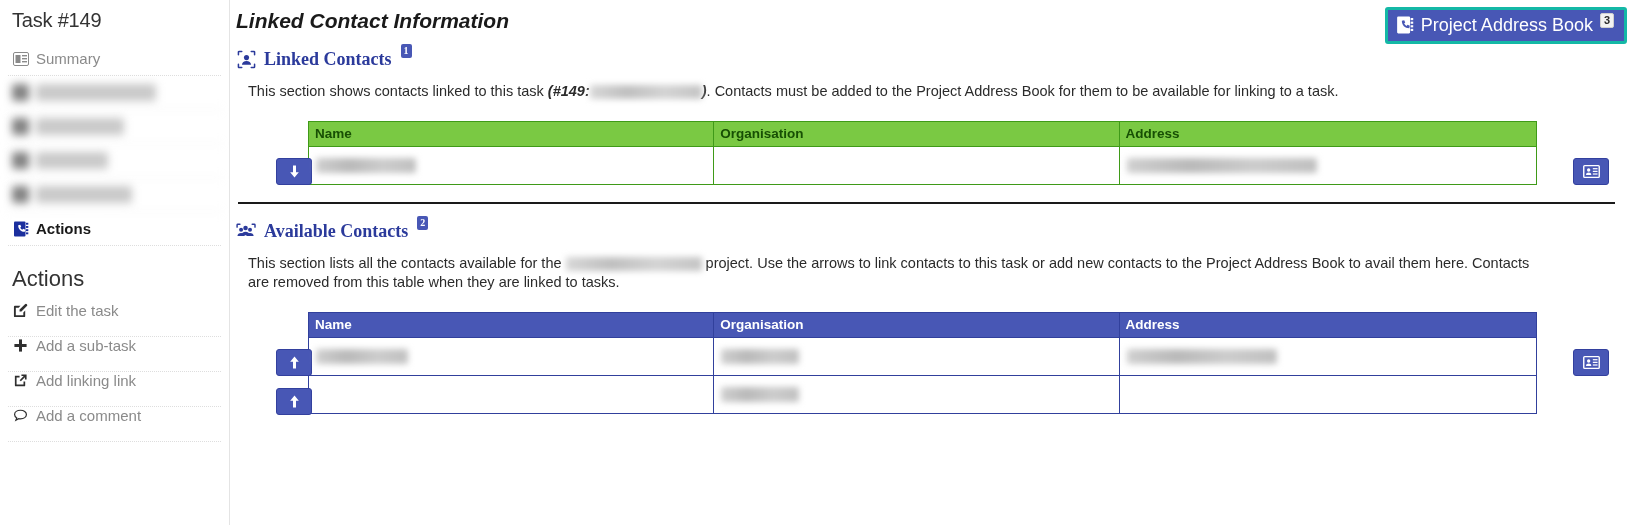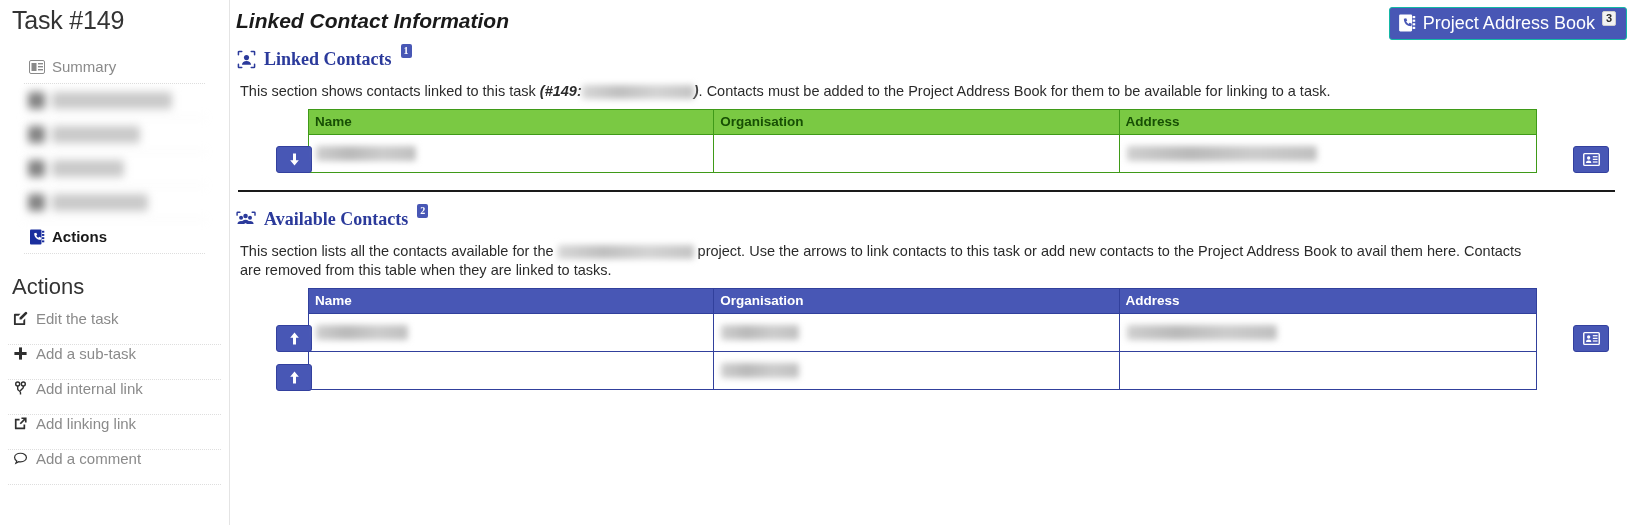--- a/index.html
+++ b/index.html
@@ -25,28 +25,28 @@
   
   .sidebar {
     width: 230px;
     min-width: 230px;
     background: #ffffff;
     border-right: 1px solid #e4e4e4;
     padding: 0 8px 0 8px;
     position: relative;
   }
   .task-title {
-    font-size: 25px;
+    font-size: 20px;
     font-weight: 400;
     color: #333333;
     letter-spacing: -0.2px;
     margin: 6px 0 8px 4px;
     line-height: 28px;
   }
-  .nav-list { list-style: none; margin: 16px; padding: 0; }
+  .nav-list { list-style: none; margin: 0; padding: 0; }
   .nav-item {
     display: flex;
     align-items: center;
     gap: 7px;
     height: 34px;
     padding-left: 4px;
     border-bottom: 1px dotted #dedede;
     font-size: 15px;
     color: #8a8a8a;
     white-space: nowrap;
@@ -107,21 +107,21 @@
     line-height: 26px;
     font-style: italic;
   }
 
   .addr-book-btn {
     position: absolute;
     top: 7px;
     right: 2px;
     background: #4857b5;
     color: #ffffff;
-    border: 1px solid #14b8a6;
+    border: 3px solid #14b8a6;
     border-radius: 3px;
     padding: 4px 10px 5px 8px;
     font-size: 18px;
     display: inline-flex;
     align-items: center;
     gap: 7px;
     cursor: pointer;
     line-height: 22px;
     white-space: nowrap;
   }
@@ -164,40 +164,40 @@
     line-height: 12px;
     padding: 1px 3px;
     position: relative;
     top: -4px;
     margin-left: 1px;
   }
 
   .section-desc {
     font-size: 14.5px;
     color: #2b2b2b;
-    margin: 12px 0 0 4px;
+    margin: 12px 0 0 12px;
     line-height: 19px;
     max-width: 1290px;
   }
   .section-desc b { font-style: italic; }
 
   .redact {
     display: inline-block;
     background: linear-gradient(90deg,#d7d7d7,#bfbfbf,#d3d3d3,#c4c4c4);
     color: transparent;
     border-radius: 1px;
     filter: blur(3px);
     vertical-align: middle;
     height: 14px;
   }
 
   
   .table-block {
     position: relative;
-    margin-top: 8px;
+    margin-top: 20px;
     padding-left: 72px;
     padding-right: 80px;
   }
   table.contacts {
     border-collapse: collapse;
     width: 100%;
     table-layout: fixed;
   }
   table.contacts th {
     text-align: left;
@@ -336,31 +336,20 @@
     <div class="action-item">
       <span class="act-ico">
         <svg width="15" height="15" viewBox="0 0 16 16">
           <rect x="6.4" y="1.5" width="3.2" height="13" fill="#2f2f2f"></rect>
           <rect x="1.5" y="6.4" width="13" height="3.2" fill="#2f2f2f"></rect>
         </svg>
       </span>
       <span>Add a sub-task</span>
     </div>
 
-    <div class="action-item">
-      <span class="act-ico">
-        <svg width="15" height="15" viewBox="0 0 16 16">
-          <circle cx="5" cy="3.2" r="2.1" fill="none" stroke="#2f2f2f" stroke-width="1.5"></circle>
-          <circle cx="11" cy="3.2" r="2.1" fill="none" stroke="#2f2f2f" stroke-width="1.5"></circle>
-          <path d="M5 5.4v3c0 2 3 2 3 4v2" fill="none" stroke="#2f2f2f" stroke-width="1.5"></path>
-          <path d="M11 5.4v1.2c0 2-3 2-3 4" fill="none" stroke="#2f2f2f" stroke-width="1.5"></path>
-        </svg>
-      </span>
-      <span>Add internal link</span>
-    </div>
 
     <div class="action-item">
       <span class="act-ico">
         <svg width="15" height="15" viewBox="0 0 16 16">
           <path d="M2 3h5v1.8H3.8v7.4h7.4V9H13v4.2a1 1 0 0 1-1 1H3a1 1 0 0 1-1-1z" fill="#2f2f2f"></path>
           <path d="M9 1.5h5.5V7h-1.8V4.6L8.4 8.9 7.1 7.6l4.3-4.3H9z" fill="#2f2f2f"></path>
         </svg>
       </span>
       <span>Add linking link</span>
     </div>

